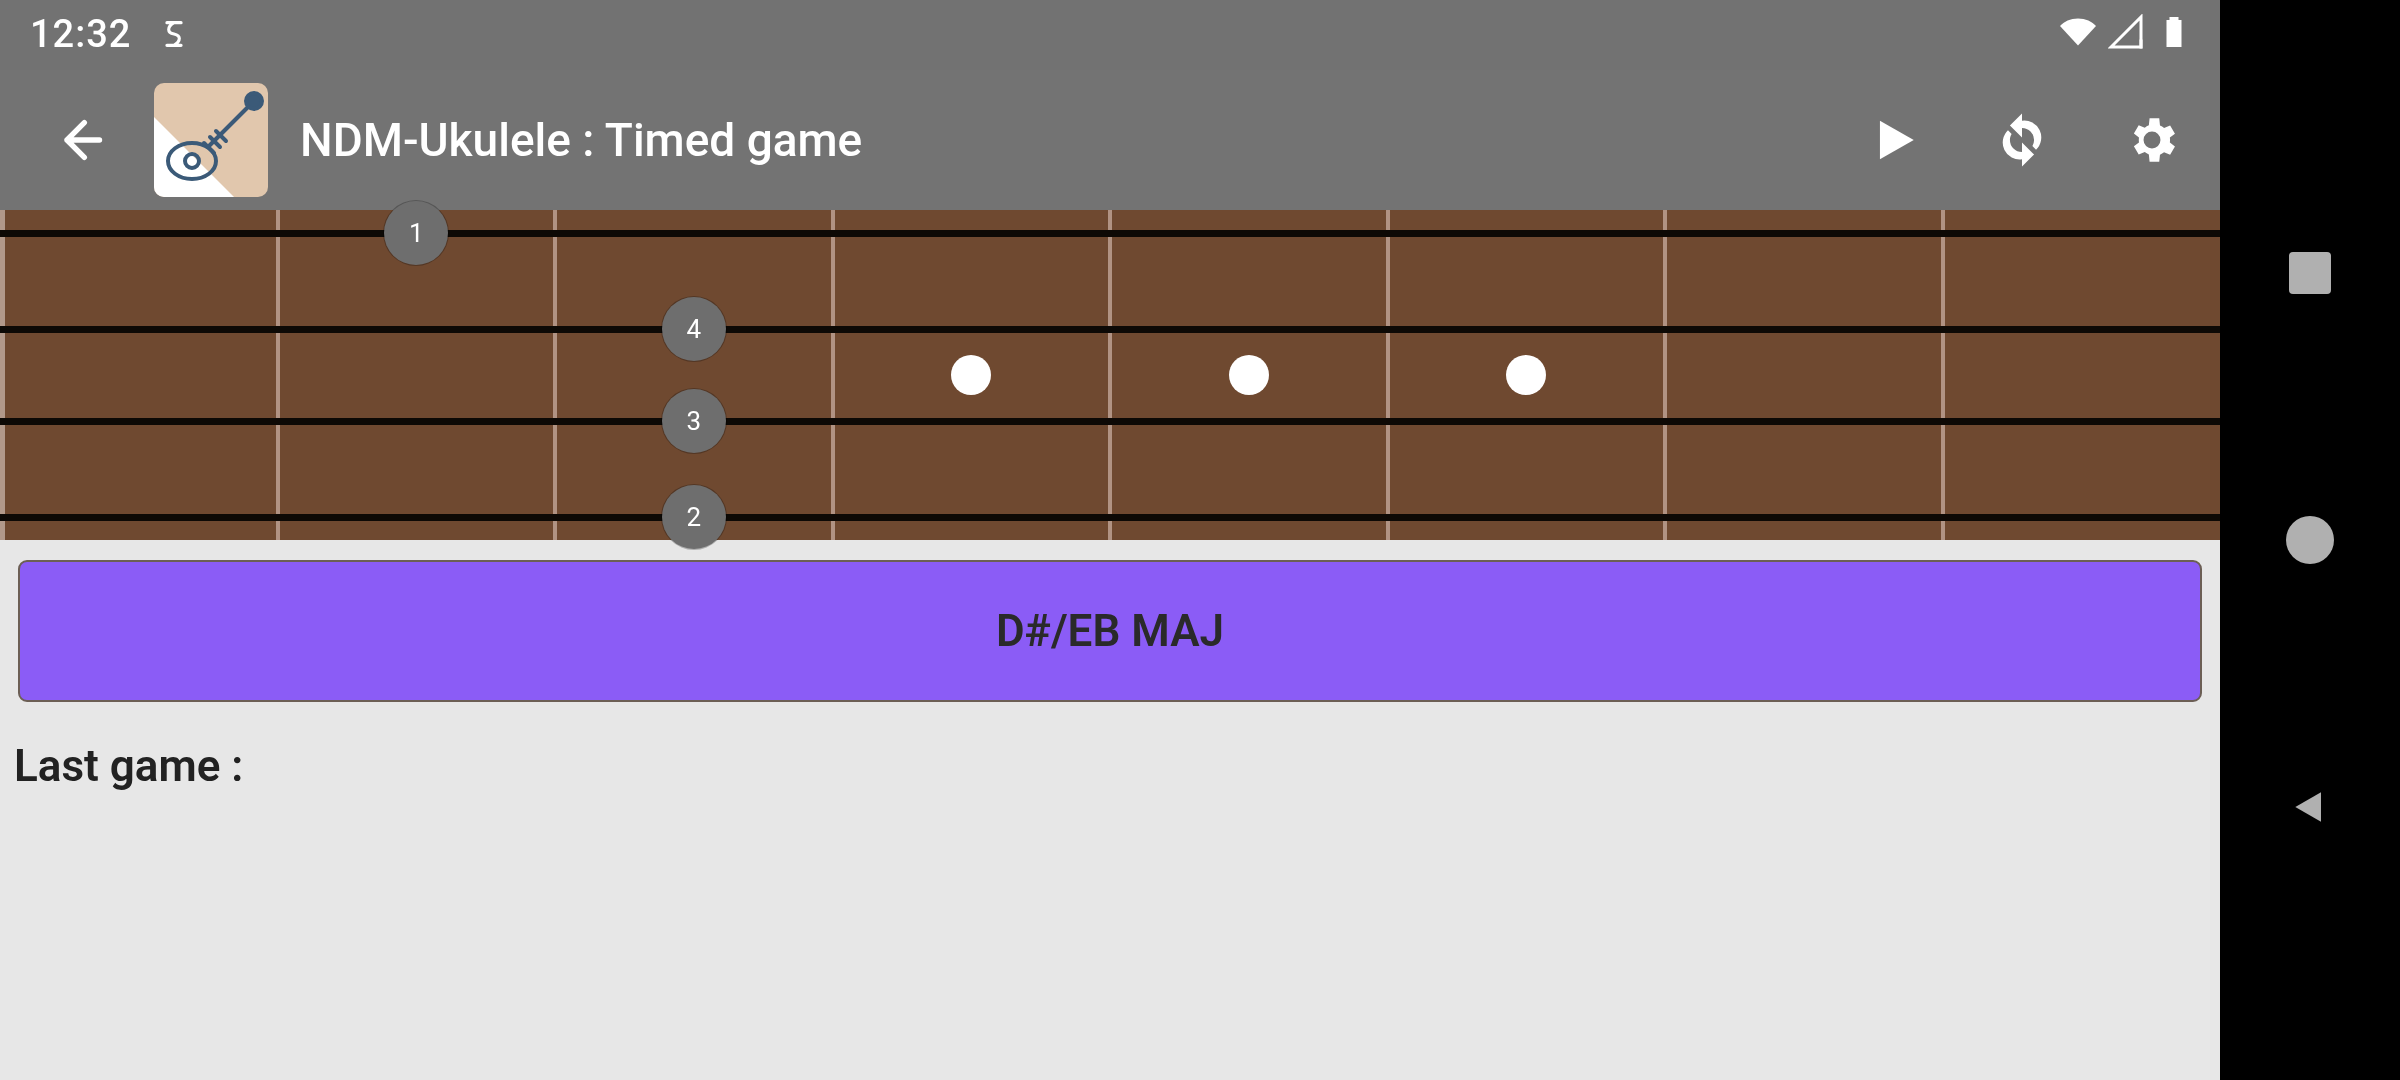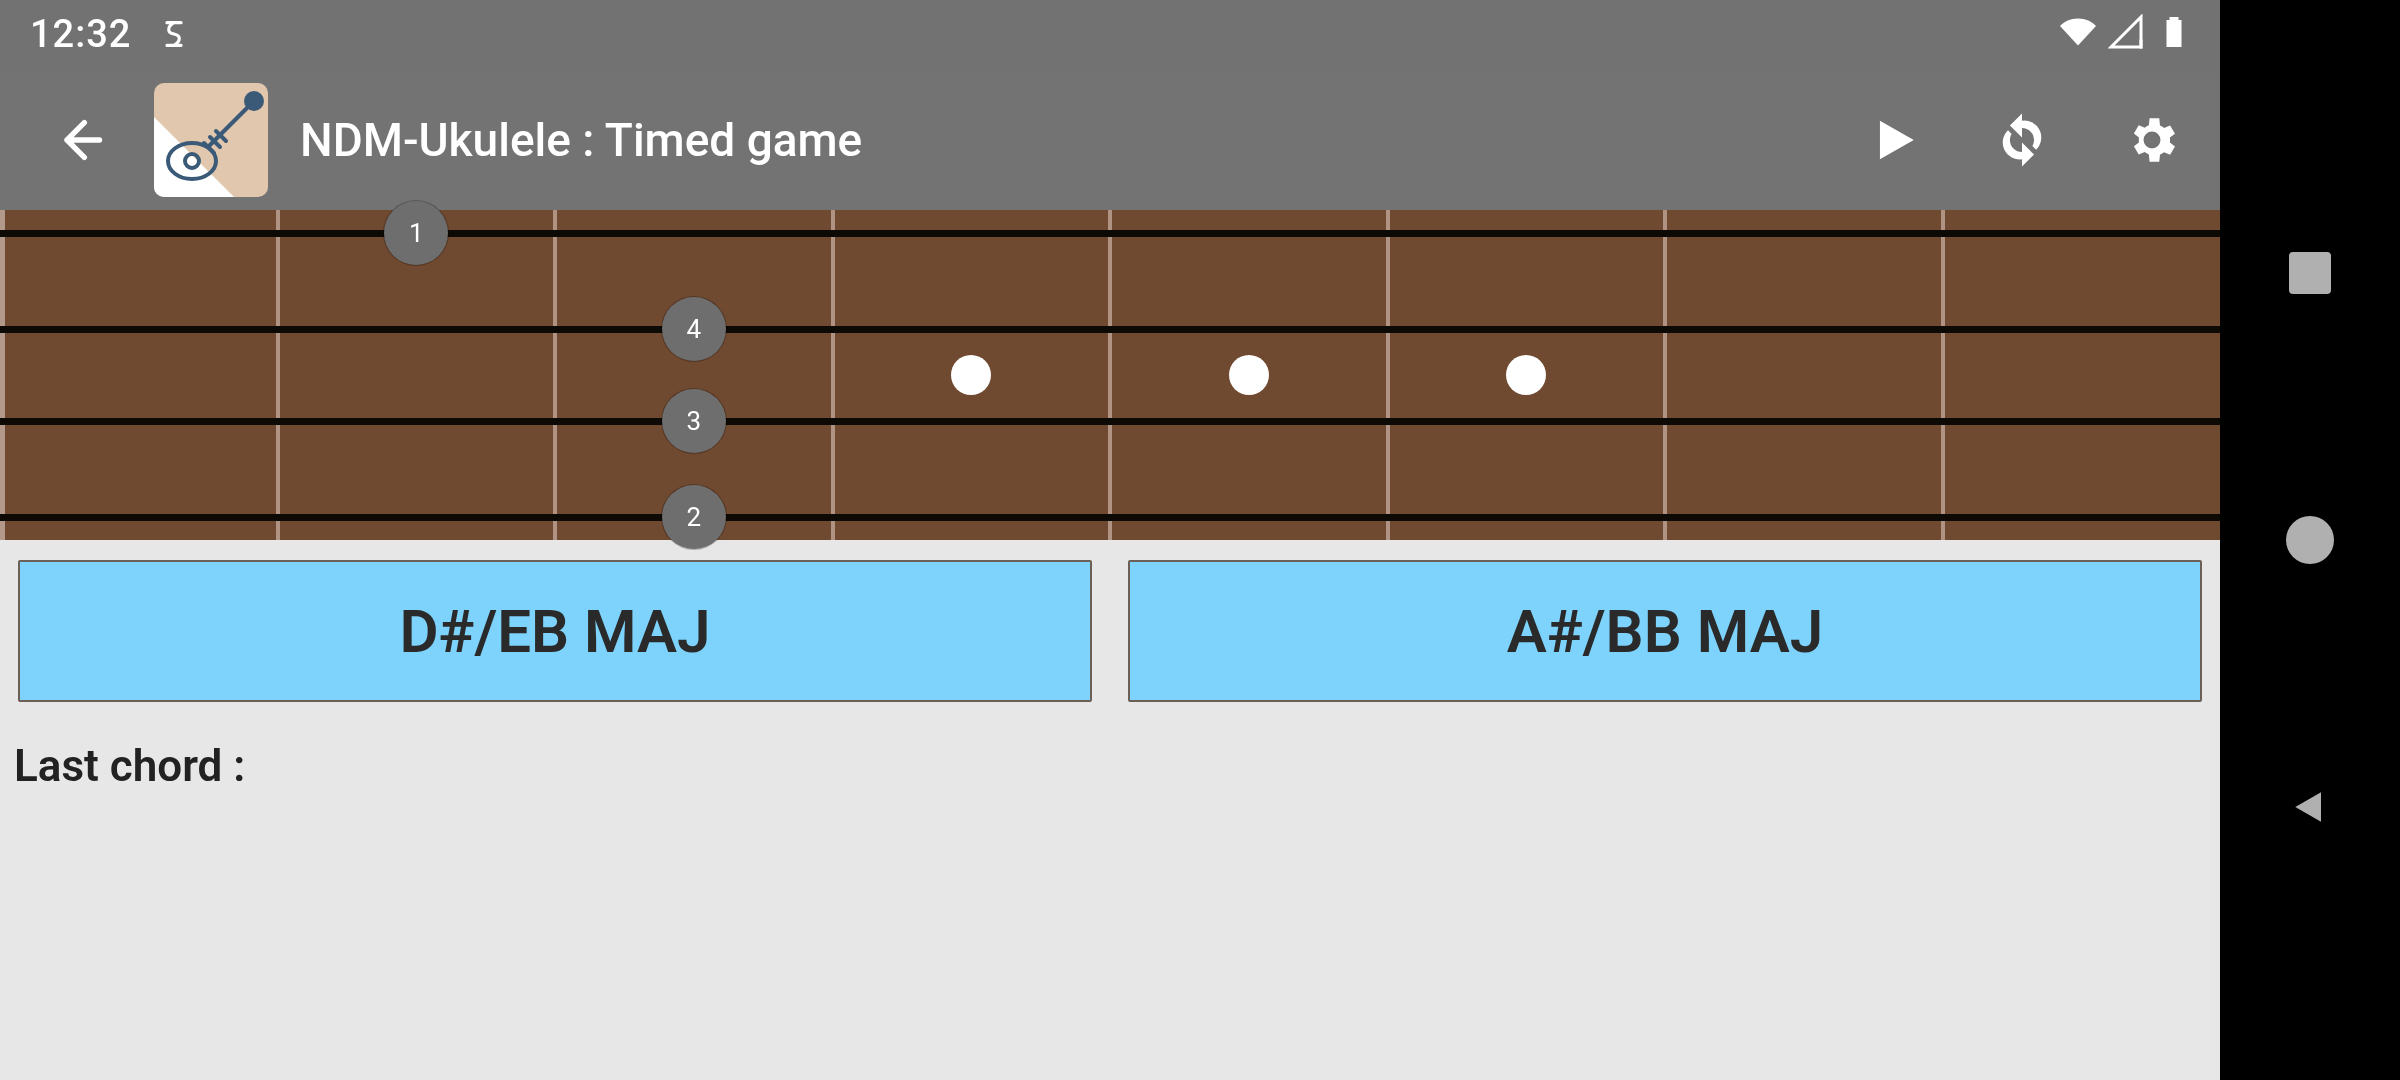--- a/index.html
+++ b/index.html
@@ -129,25 +129,25 @@
     position:absolute;
     left: 18px;
     top: 560px;  
     right: 18px;
     display:flex;
     gap: 36px;
   }
   .ans-btn{
     flex:1;
     height: 138px;
-    border-radius: 2px;
+    border-radius: 9px;
     border: 2px solid #6c5f55;
-    background: #7dd3fc;
+    background: #8b5cf6;
     display:flex; align-items:center; justify-content:center;
-    font-size: 60px;
+    font-size: 44px;
     font-weight:600;
     color:#2a2a2a;
   }
 
   
   .footer{
     position:absolute;
     left:14px; right:14px;
     top: 740px;
     display:flex;
@@ -265,25 +265,24 @@
       <div class="inlay" style="left: 1248.75px; top: 165px;"></div>
       <div class="inlay" style="left: 1526.25px; top: 165px;"></div>
       <div class="finger" style="left: 416.25px; top: 23.1px;">1</div>
       <div class="finger" style="left: 693.75px; top: 118.8px;">4</div>
       <div class="finger" style="left: 693.75px; top: 211.2px;">3</div>
       <div class="finger" style="left: 693.75px; top: 306.9px;">2</div>
     </div>
 
   <div class="answers" id="answers">
       <div class="ans-btn">D#/EB MAJ</div>
-      <div class="ans-btn">A#/BB MAJ</div>
     </div>
 
   <div class="footer">
-    <span>Last chord :</span>
+    <span>Last game :</span>
   </div>
 </div>
 
 <div class="sys-nav">
   <div class="nav-btn">
       <div class="sq"></div>
     </div>
   <div class="nav-btn">
       <div class="circ"></div>
     </div>

